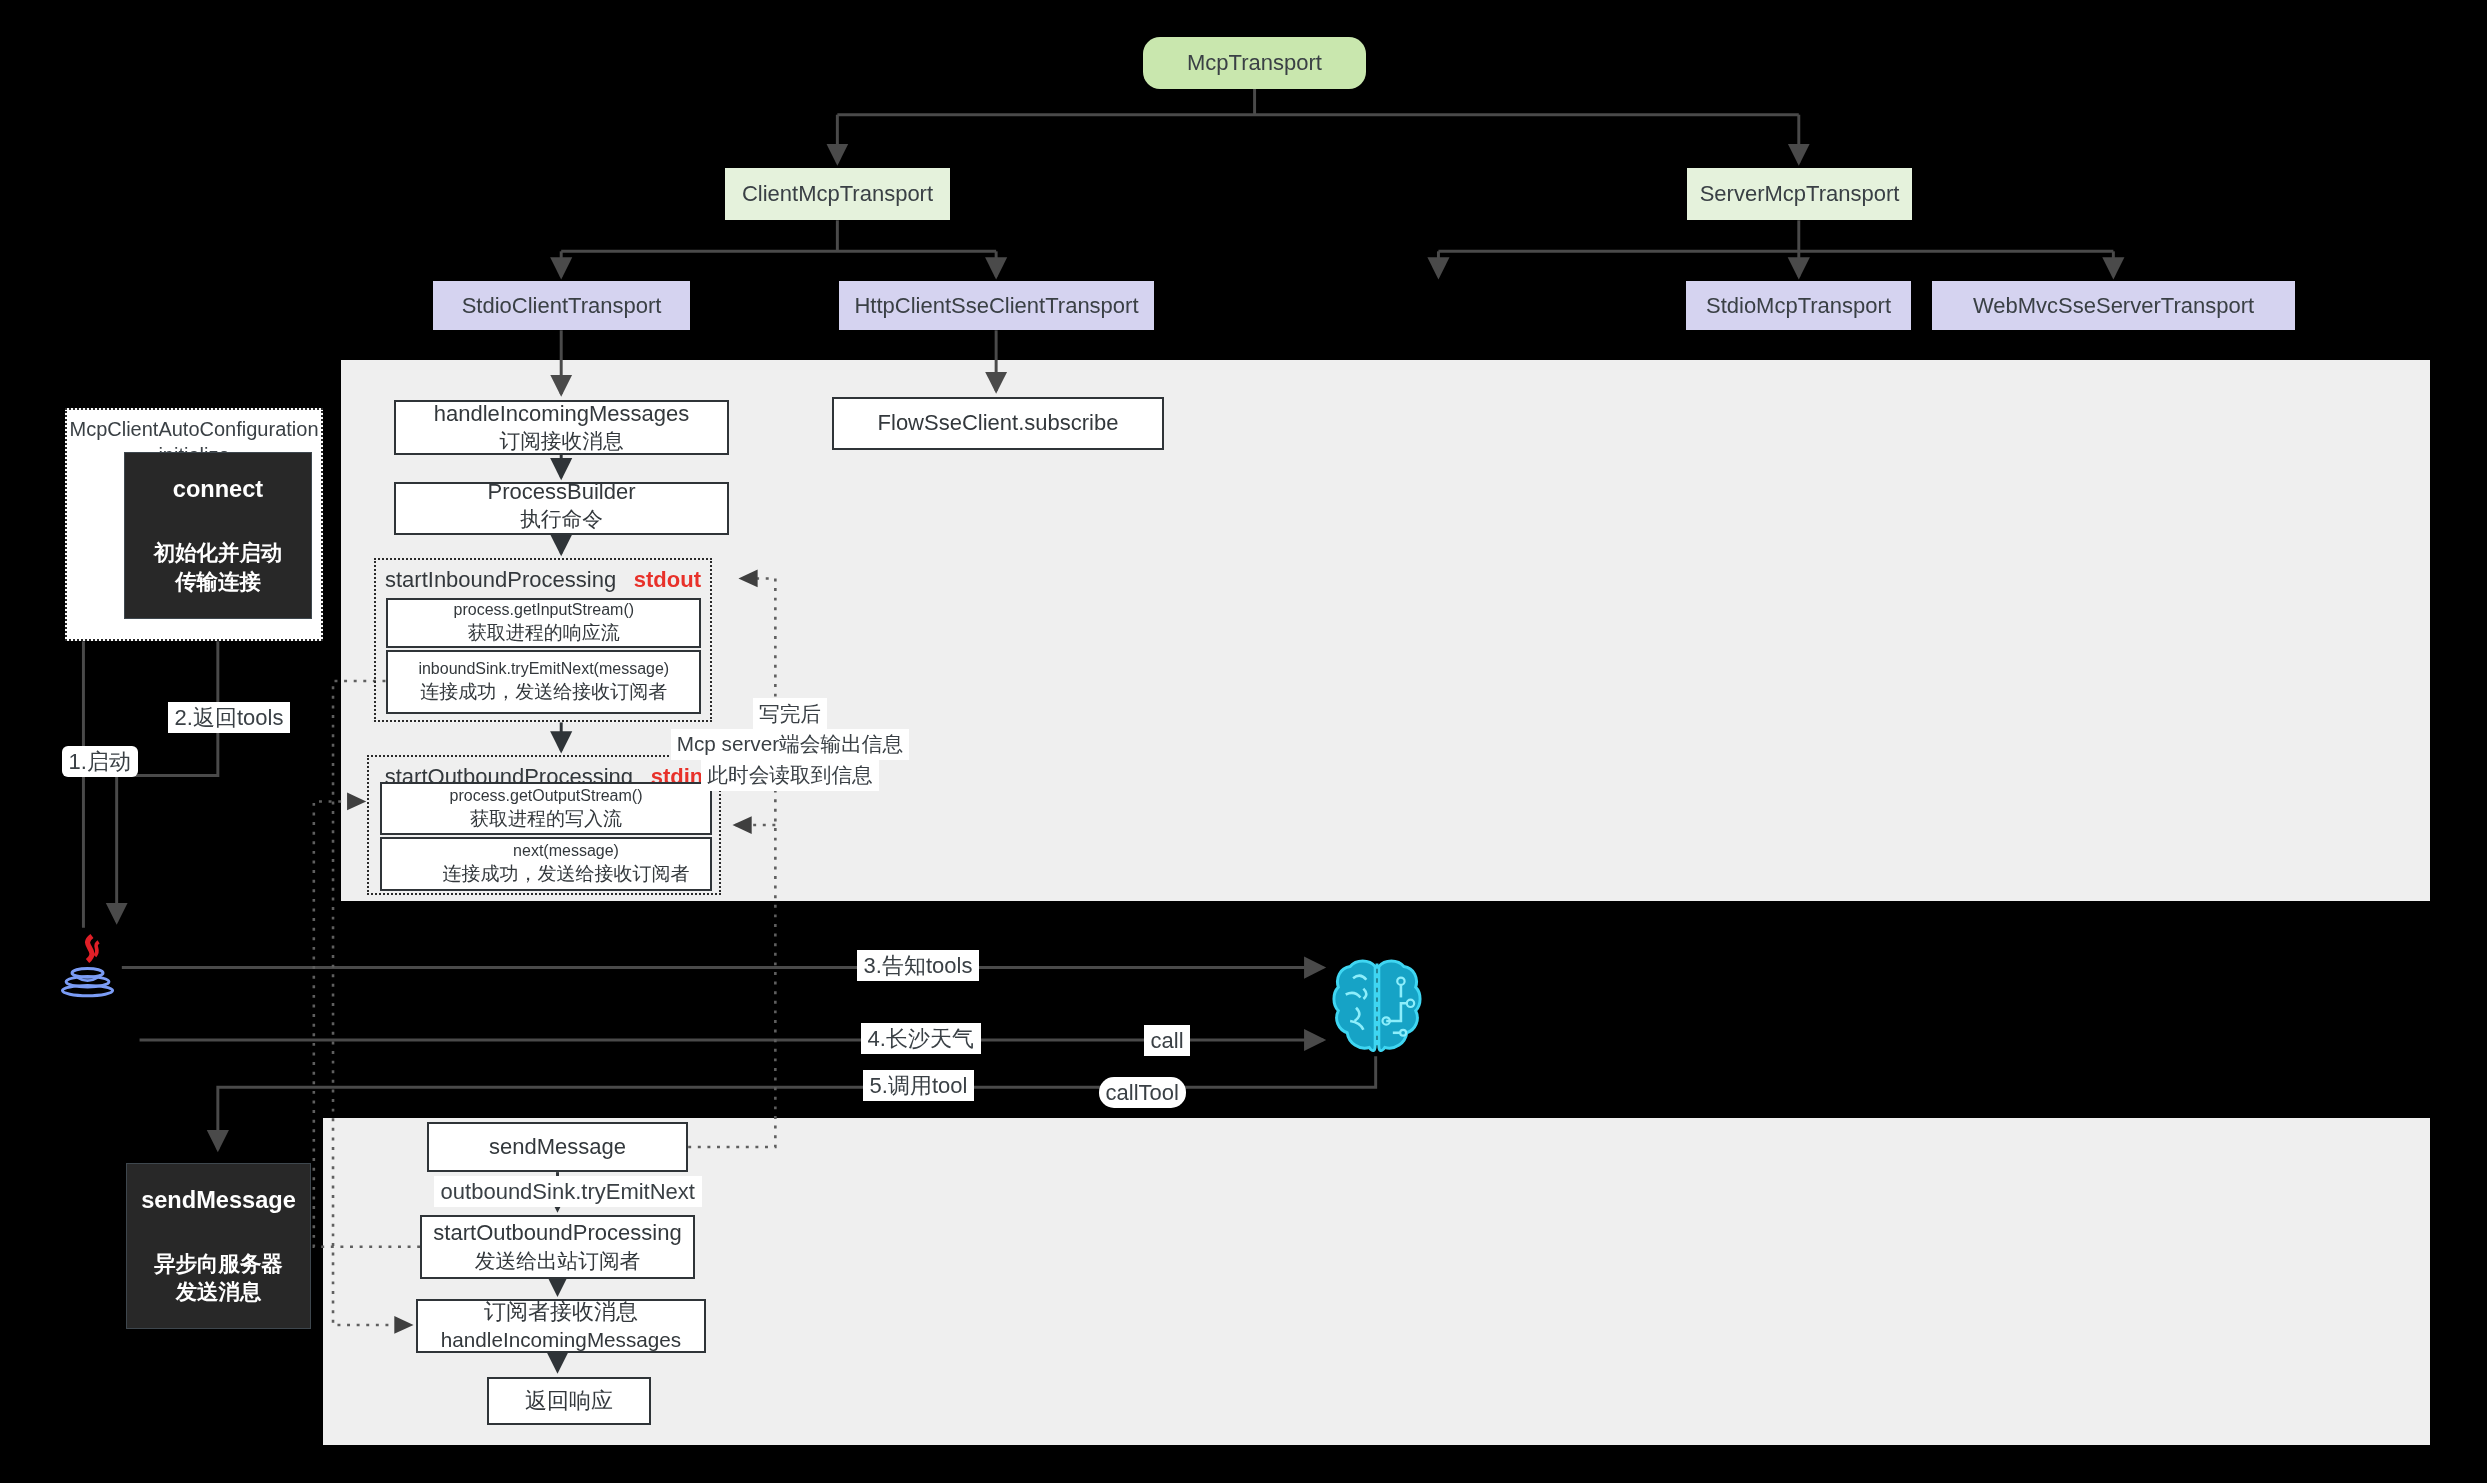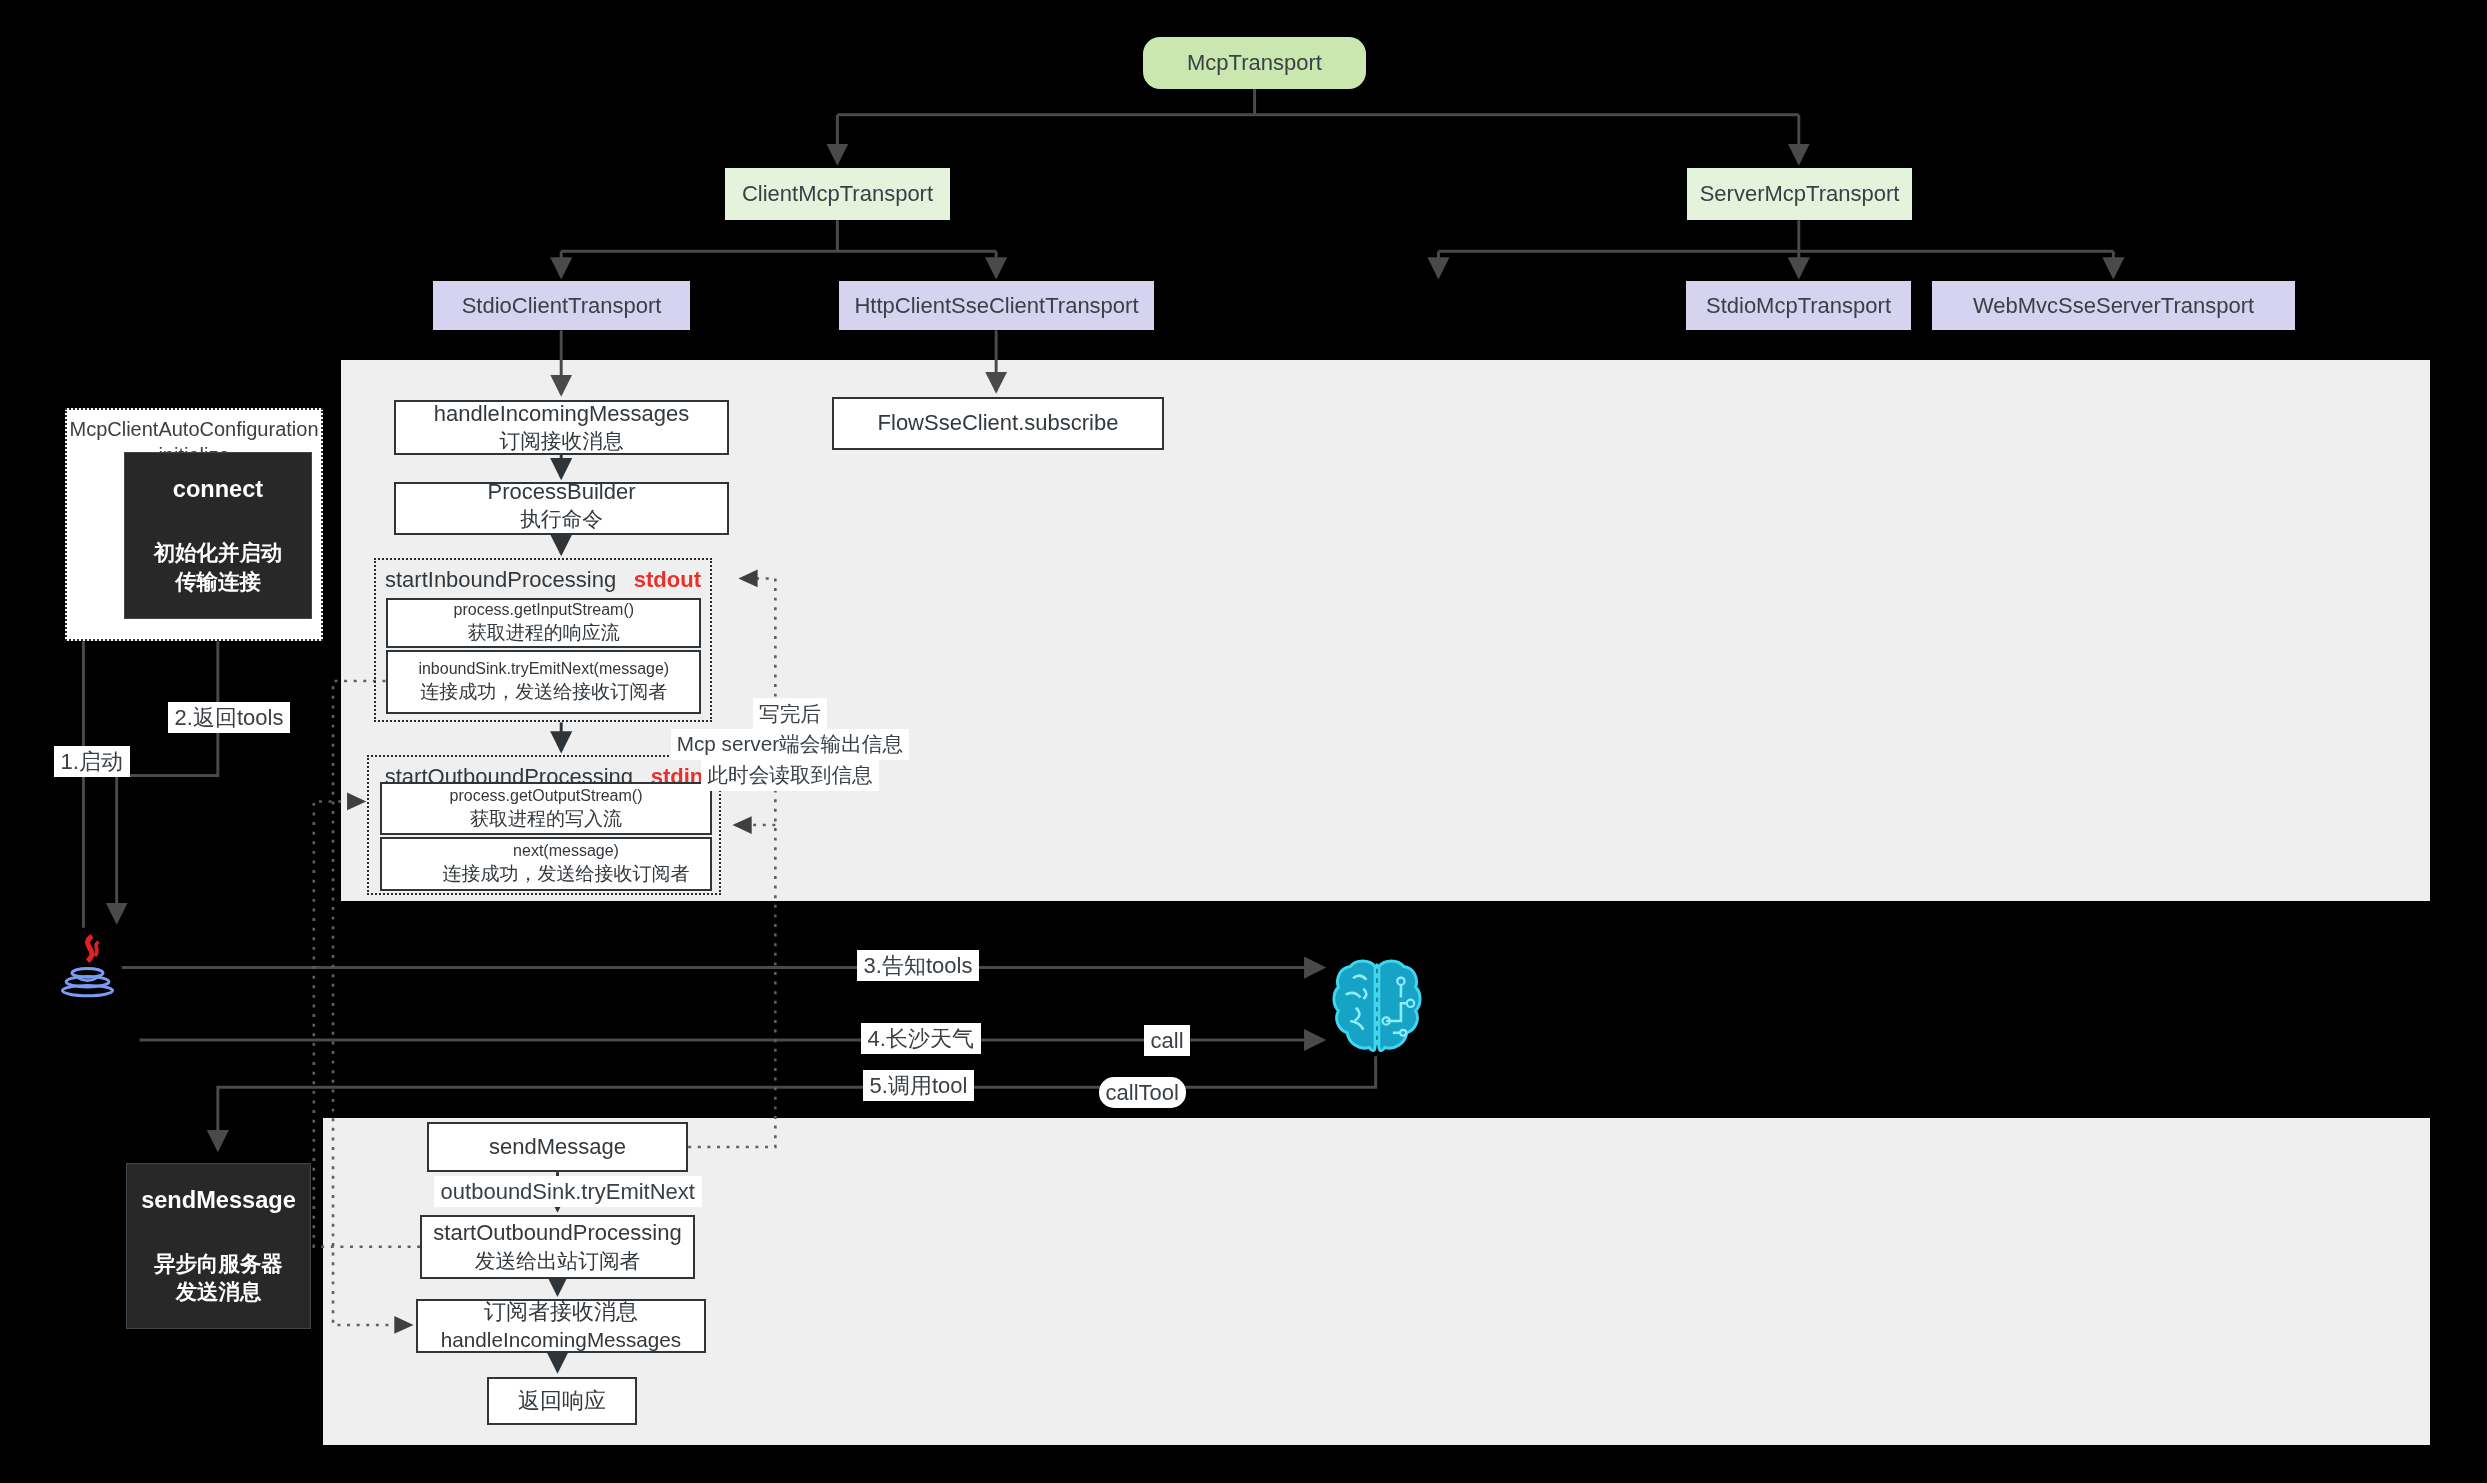--- a/index.html
+++ b/index.html
@@ -176,21 +176,21 @@
   <div class="abs config" style="left:65px;top:408px;width:258px;height:233px;padding-top:5.9px;">
     <div>McpClientAutoConfiguration</div>
     <div>initialize</div>
   </div>
   <div class="abs dark" style="left:124px;top:452px;width:188px;height:167px;">
     <div class="t">connect</div>
     <div class="s">初始化并启动传输连接</div>
   </div>
 
   <div class="lbl" style="left:168px;top:702px;">2.返回tools</div>
-  <div class="lbl" style="left:54px;top:746px;">1.启动</div>
+  <div class="lbl" style="left:62px;top:746px;border-radius:6px;">1.启动</div>
   <div class="lbl" style="left:857px;top:950px;">3.告知tools</div>
   <div class="lbl" style="left:861px;top:1023px;">4.长沙天气</div>
   <div class="lbl" style="left:1144px;top:1025px;">call</div>
   <div class="lbl" style="left:863px;top:1070px;">5.调用tool</div>
   <div class="lbl" style="left:1099px;top:1077px;border-radius:15px;">callTool</div>
 
   <div class="abs z3" style="left:58px;top:933px;width:62px;height:65px;">
     <svg width="62" height="65" viewBox="0 0 84 88">
       <path d="M46,4 C28,17 58,23 40,38" stroke="#e01f27" stroke-width="7" fill="none"></path>
       <path d="M55,12 C46,18 58,22 50,31" stroke="#e01f27" stroke-width="5" fill="none"></path>
@@ -230,21 +230,21 @@
   </div>
   <div class="lbl" style="left:434px;top:1176px;">outboundSink.tryEmitNext</div>
   <div class="abs wbox z3" style="left:420px;top:1215px;width:275px;height:64px;">
     <div class="t">startOutboundProcessing</div>
     <div class="s">发送给出站订阅者</div>
   </div>
   <div class="abs wbox z3" style="left:416px;top:1299px;width:290px;height:54px;">
     <div class="t">订阅者接收消息</div>
     <div class="s">handleIncomingMessages</div>
   </div>
-  <div class="abs wbox z3" style="left:487px;top:1377px;width:150px;height:48px;justify-content:center;">
+  <div class="abs wbox z3" style="left:487px;top:1377px;width:164px;height:48px;justify-content:center;">
     <div class="t">返回响应</div>
   </div>
   <div class="abs dark" style="left:126px;top:1163px;width:185px;height:166px;">
     <div class="t">sendMessage</div>
     <div class="s">异步向服务器发送消息</div>
   </div>
 
 </div>
 
 

